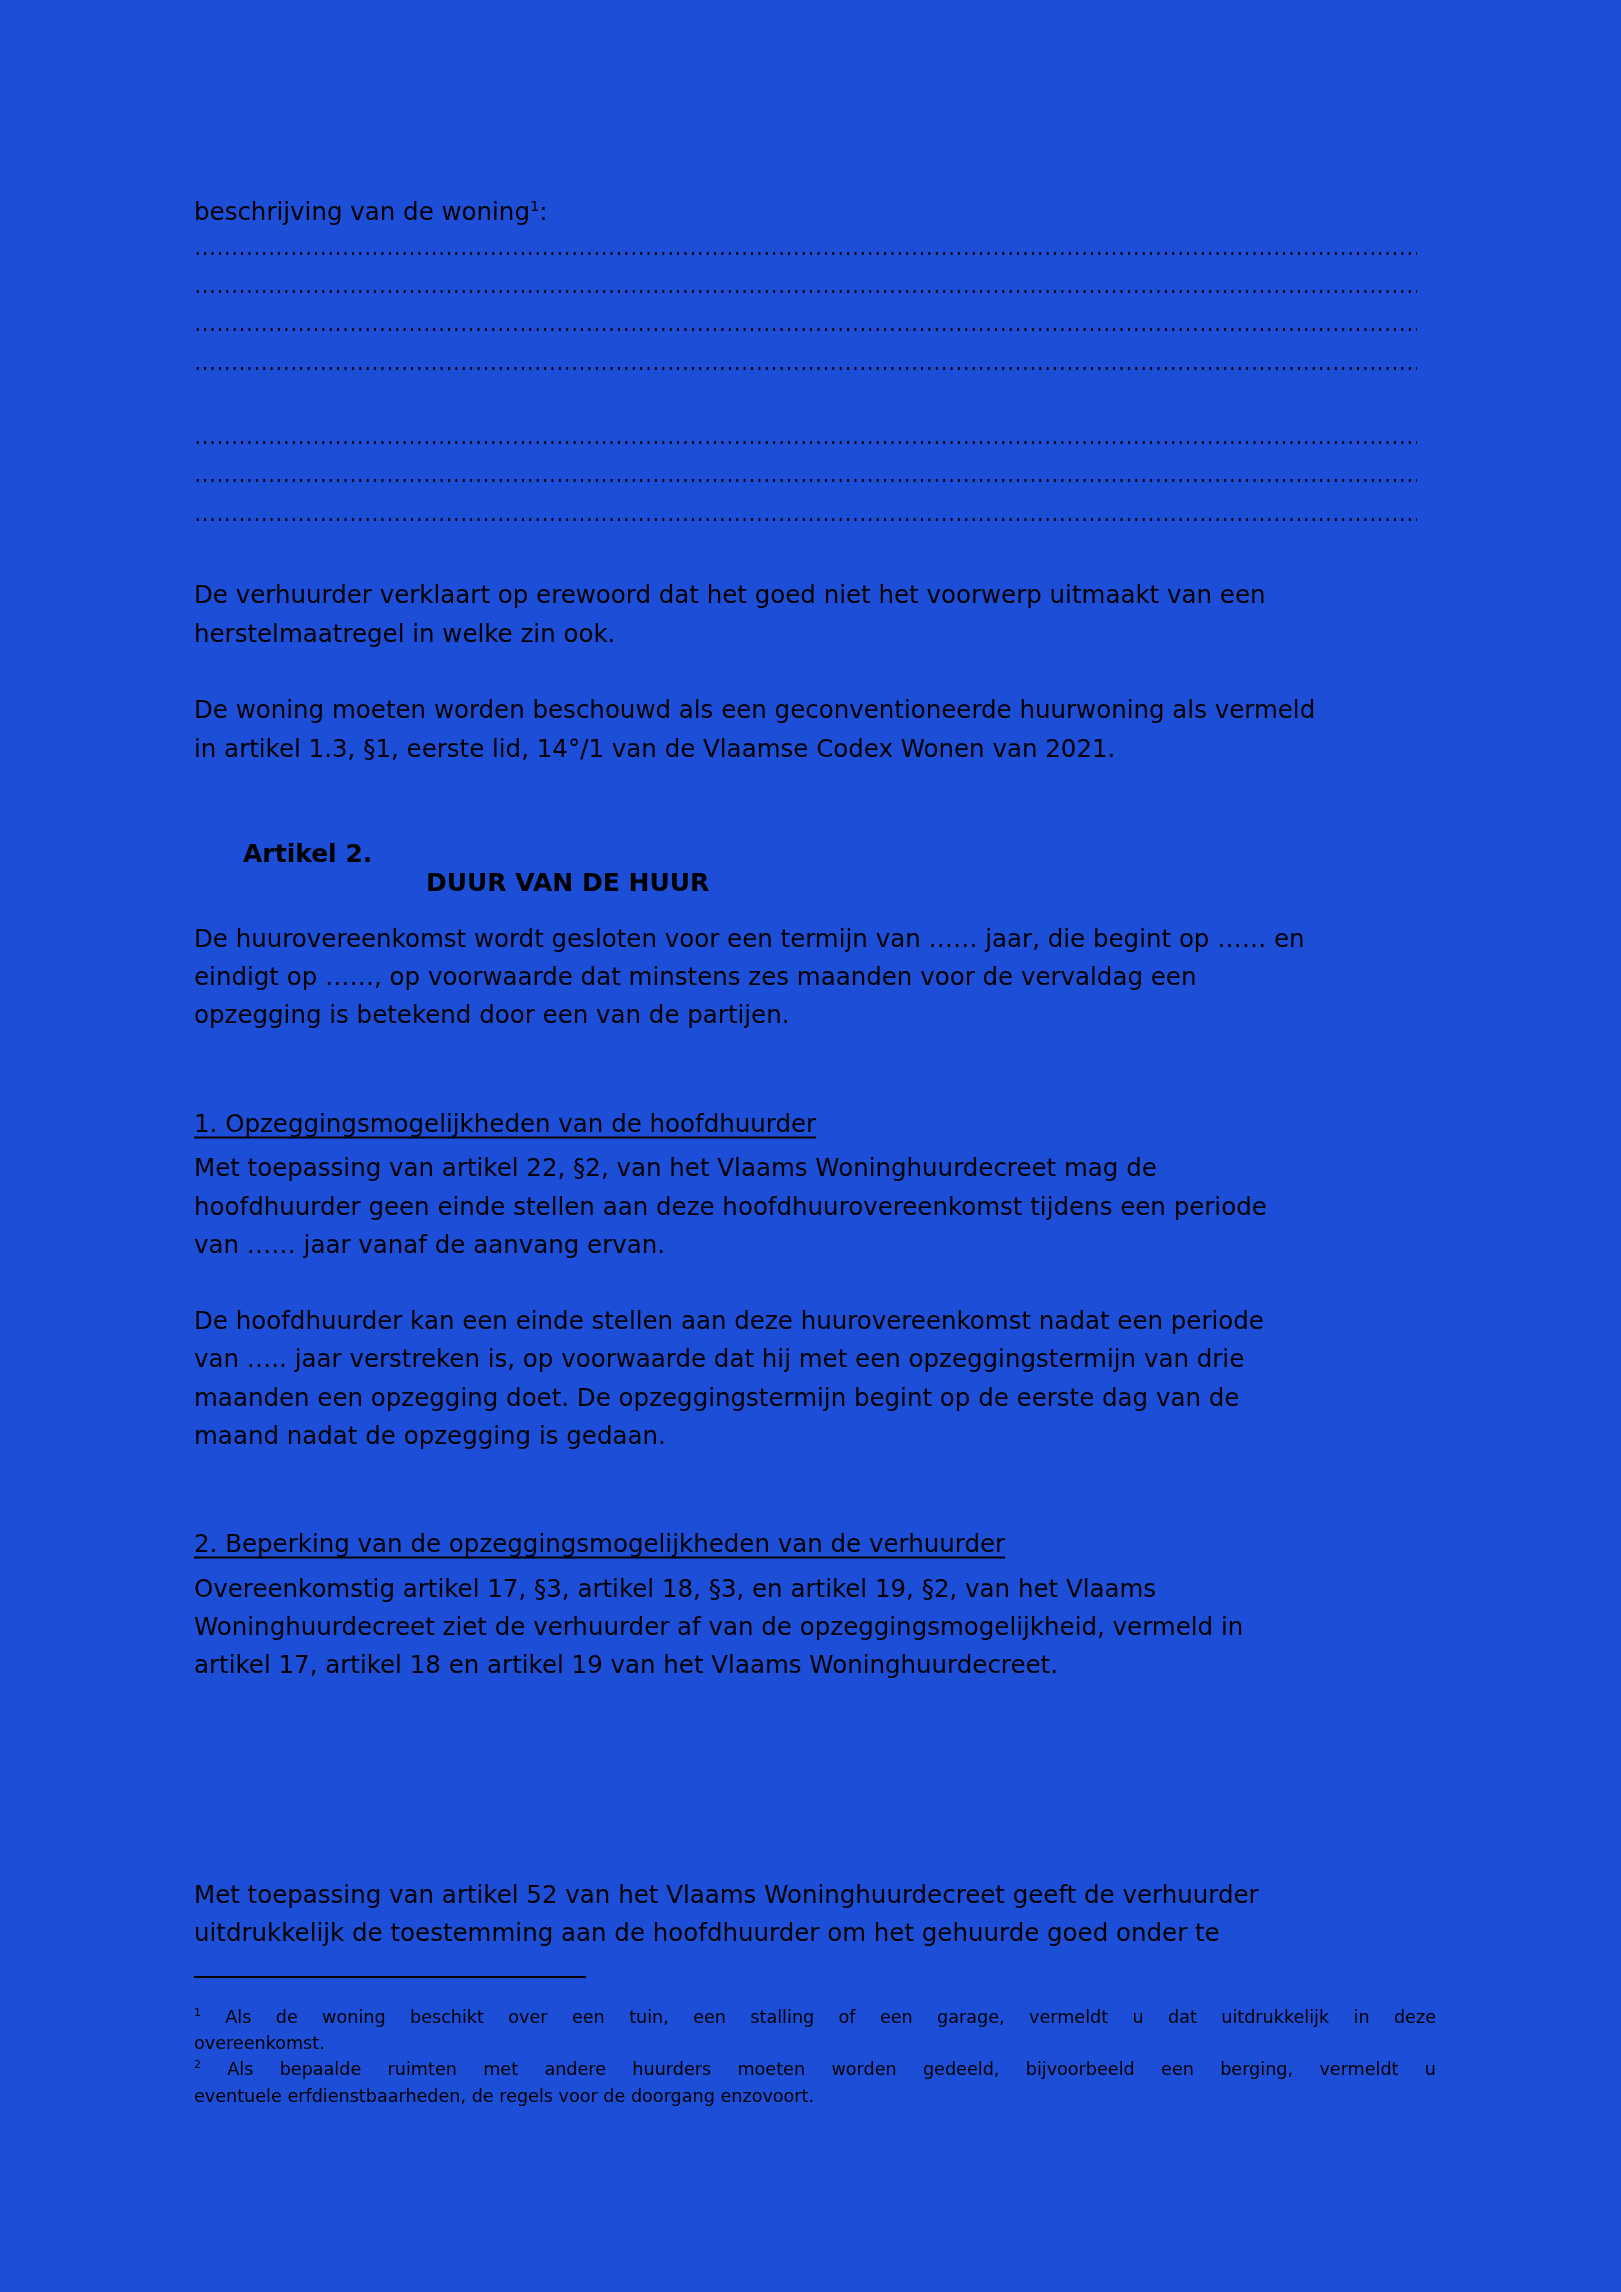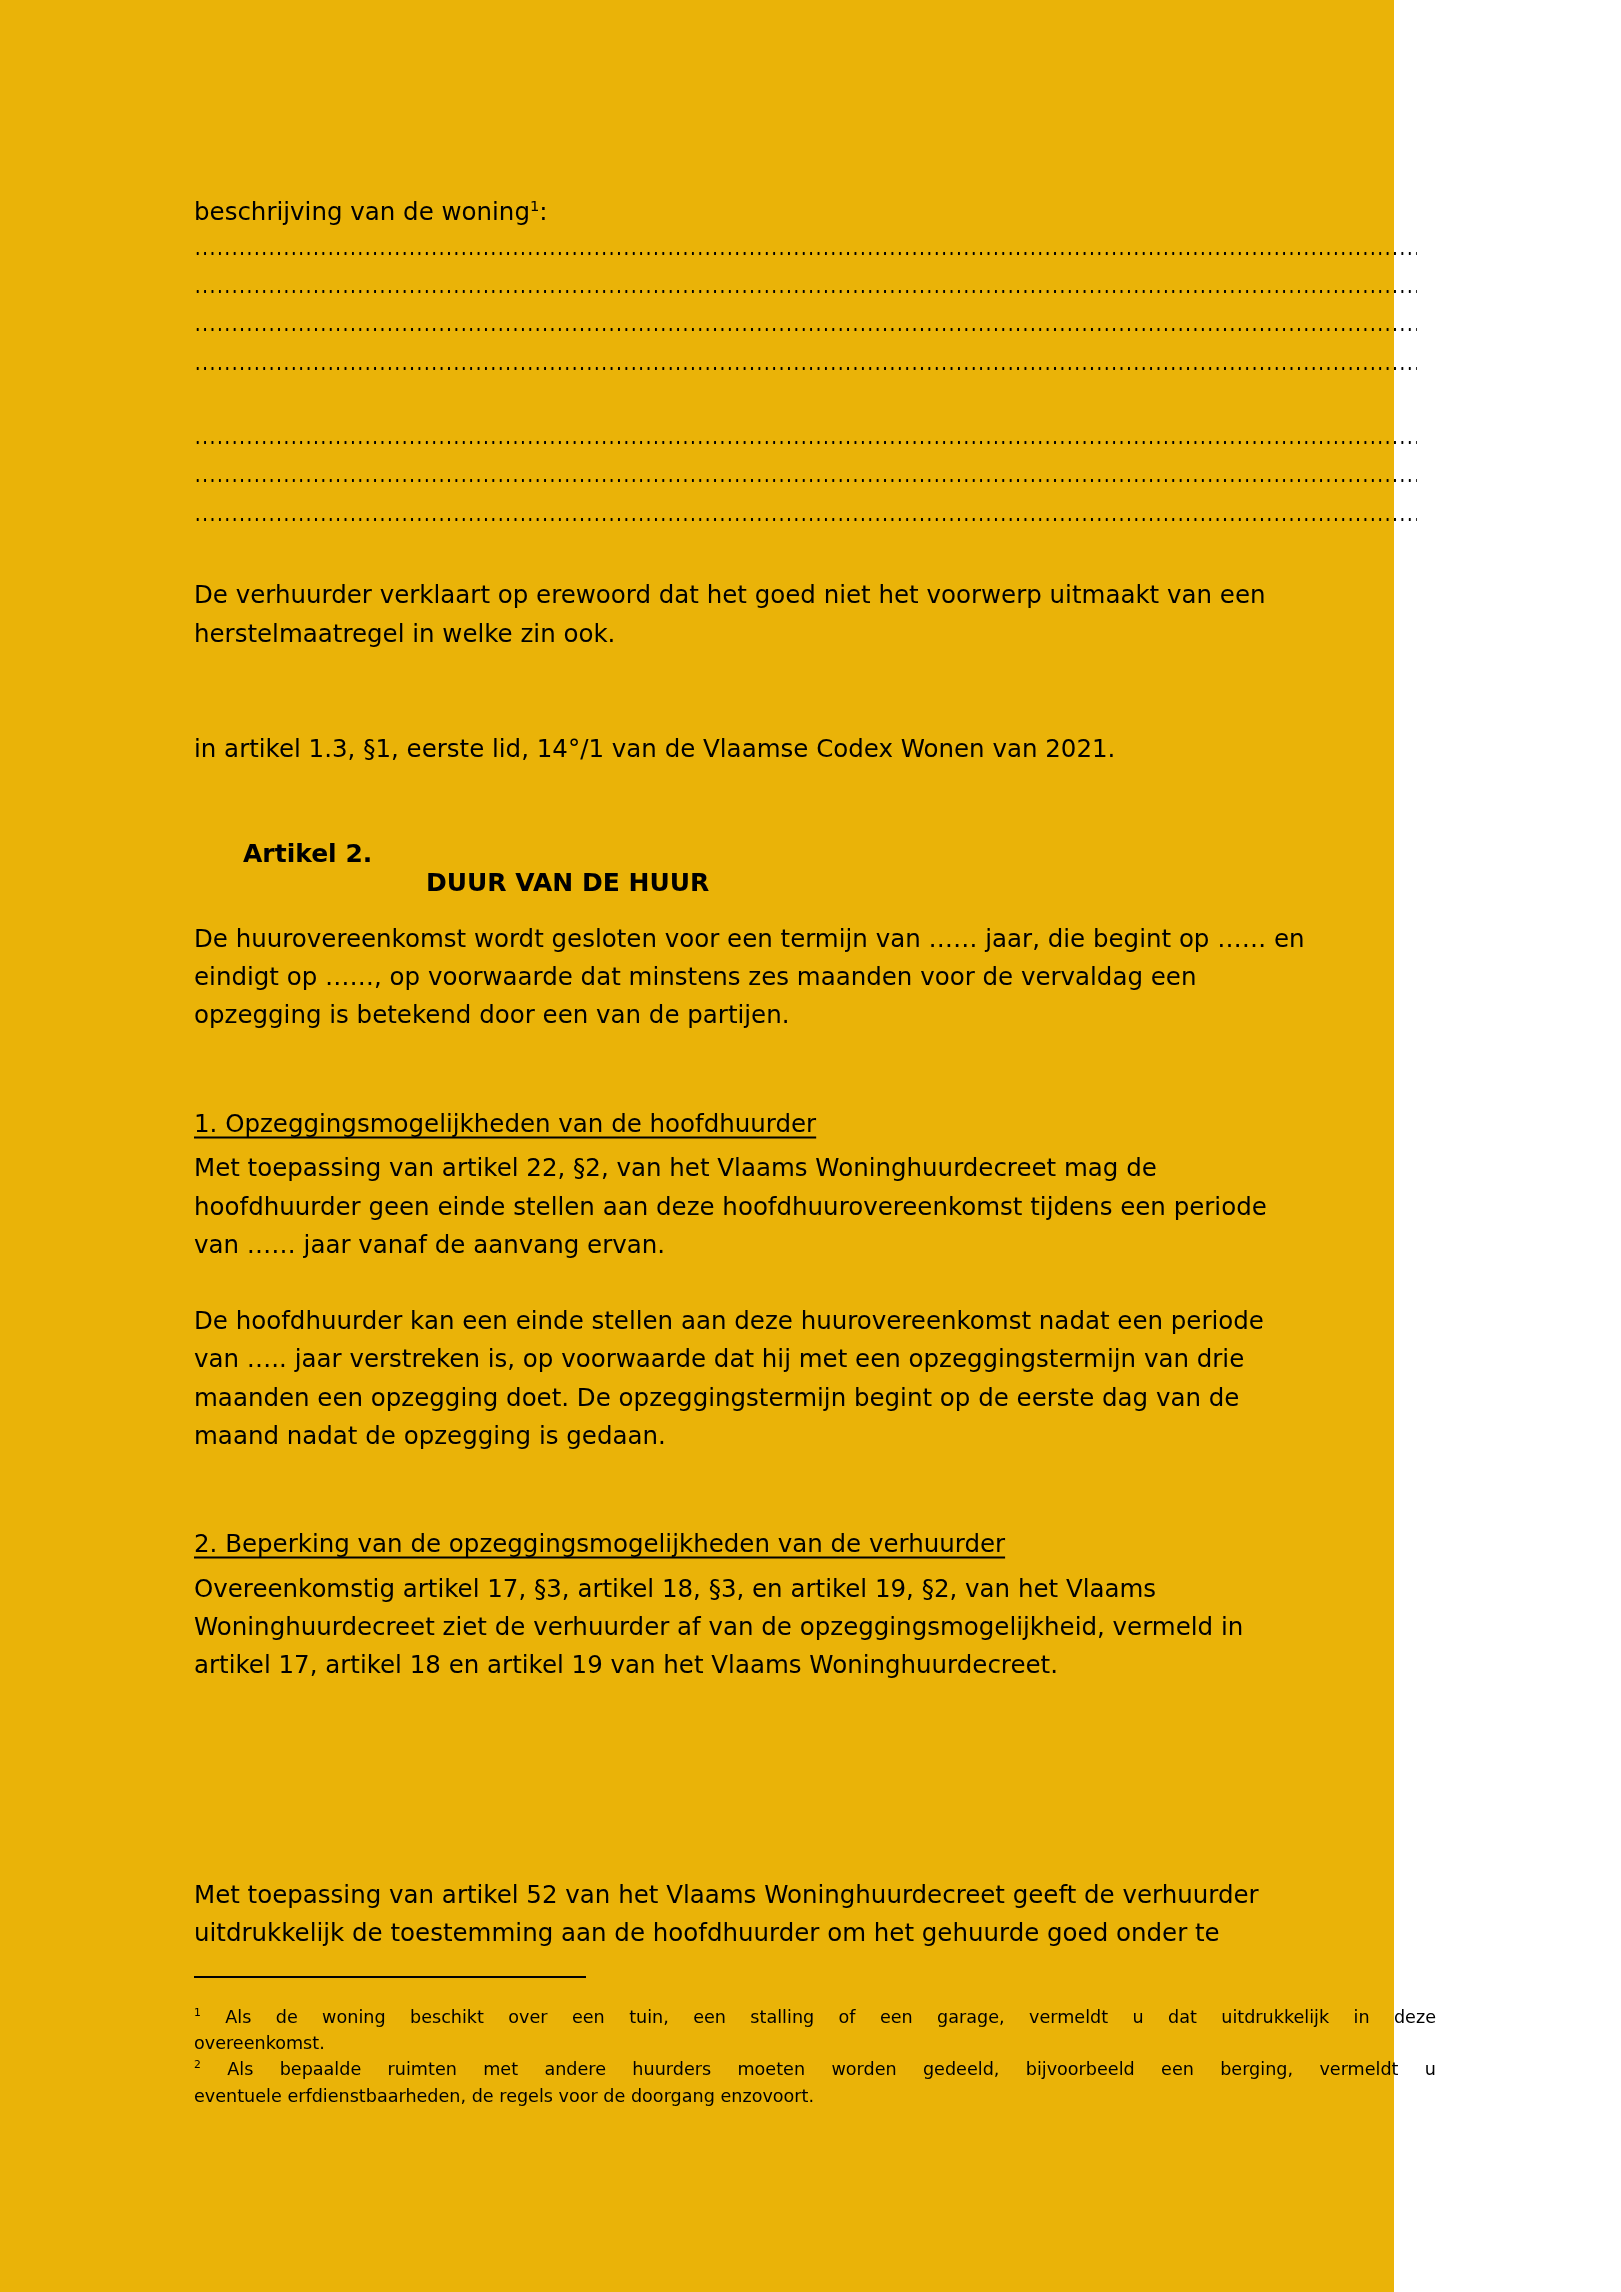--- a/index.html
+++ b/index.html
@@ -1,17 +1,17 @@
 <!DOCTYPE html>
 <html><head>
 <meta charset="utf-8">
 <style>
   html, body { margin: 0; padding: 0; background: #ffffff; }
   body { width: 1621px; height: 2293px; position: relative; overflow: hidden; }
-  .page { position: absolute; left: 0; top: 0; width: 1394px; height: 2293px; background: #eab308; color: #000; }
+  .page { position: absolute; left: 0; top: 0; width: 1621px; height: 2293px; background: #1d4ed8; color: #000; }
   .ln {
     position: absolute; left: 194px; white-space: pre;
     font-family: "DejaVu Sans", sans-serif; font-size: 24.5px; line-height: 29px;
     color: #000; transform: translateY(-50%);
   }
   .just { width: 1242px; text-align: justify; text-align-last: justify; white-space: normal; }
   .u { text-decoration: underline; text-underline-offset: 4.9px; text-decoration-thickness: 2px; margin-top: 32px; }
   .h { font-weight: bold; font-size: 25px; }
   .h .num { position: absolute; left: 0; }
   .h .ttl { position: absolute; left: 183px; }
@@ -37,20 +37,21 @@
   <div class="dots" style="top:328px"></div>
   <div class="dots" style="top:367px"></div>
 
   <div class="dots" style="top:441px"></div>
   <div class="dots" style="top:479px"></div>
   <div class="dots" style="top:518px"></div>
 
   <div class="ln" style="top:594px">De verhuurder verklaart op erewoord dat het goed niet het voorwerp uitmaakt van een</div>
   <div class="ln" style="top:633px">herstelmaatregel in welke zin ook.</div>
 
+  <div class="ln" style="top:709px">De woning moeten worden beschouwd als een geconventioneerde huurwoning als vermeld</div>
   <div class="ln" style="top:748px">in artikel 1.3, §1, eerste lid, 14°/1 van de Vlaamse Codex Wonen van 2021.</div>
 
   <div class="ln h hwrap" style="top:824px">
     <span class="num">Artikel 2.</span>
     <span class="ttl">DUUR VAN DE HUUR</span>
   </div>
 
   <div class="ln" style="top:938px">De huurovereenkomst wordt gesloten voor een termijn van …… jaar, die begint op …… en</div>
   <div class="ln" style="top:976px">eindigt op ……, op voorwaarde dat minstens zes maanden voor de vervaldag een</div>
   <div class="ln" style="top:1014px">opzegging is betekend door een van de partijen.</div>

